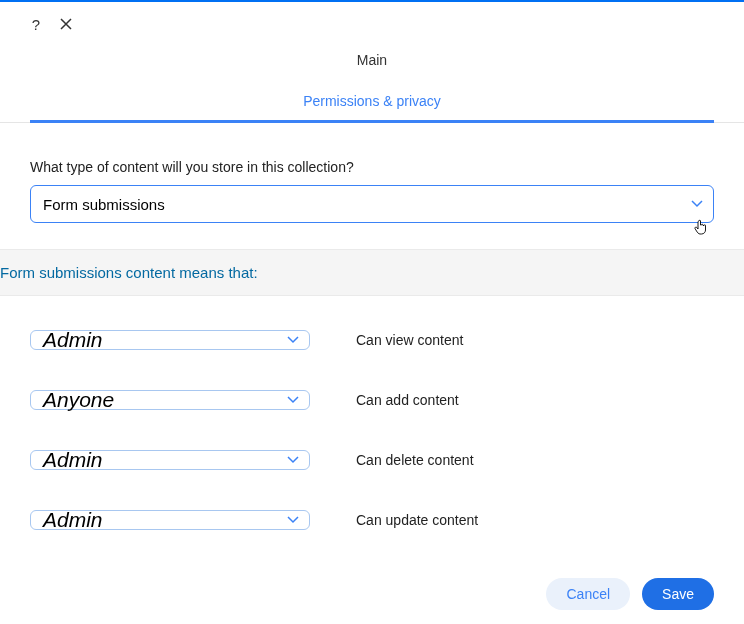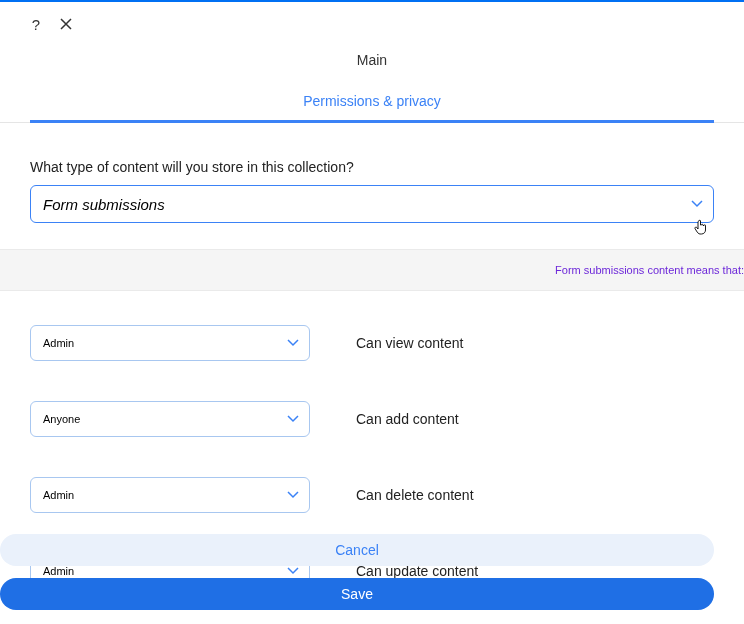--- a/index.html
+++ b/index.html
@@ -89,55 +89,55 @@
     align-items: center;
     padding: 0 12px;
     cursor: pointer;
     font-size: 15px;
     color: #000;
     background: #fff;
   }
   .select.small {
     border: 1px solid #a8c7f0;
     width: 280px;
-    height: 36px;
-    font-size: 11px;
+    height: 20px;
+    font-size: 21px;
+    font-style: italic;
   }
   .chevron {
     position: absolute;
     right: 10px;
     top: 50%;
     transform: translateY(-50%);
     color: #3b82f6;
   }
   .chevron svg {
     display: block;
   }
   .cursor-hand {
     position: absolute;
     right: 6px;
     top: calc(100% - 4px);
     font-size: 13px;
     color: #000;
   }
   .main-select-wrap {
     position: relative;
-    font-style: italic;
   }
   .banner {
     margin-top: 26px;
     margin-left: -30px;
     margin-right: -30px;
     background: #f5f5f5;
     border-top: 1px solid #eaeaea;
     border-bottom: 1px solid #eaeaea;
-    text-align: right;
+    text-align: left;
     padding: 14px 0;
-    font-size: 11px;
-    color: #6d28d9;
+    font-size: 15px;
+    color: #0369a1;
   }
   .perm-rows {
     padding-top: 34px;
   }
   .perm-row {
     display: flex;
     align-items: center;
     margin-bottom: 40px;
   }
   .perm-label {
@@ -147,21 +147,20 @@
   }
   .footer {
     position: absolute;
     bottom: 0;
     left: 0;
     right: 0;
     padding: 0 30px 14px 0;
     display: flex;
     justify-content: flex-end;
     gap: 12px;
-    flex-direction: column;
   }
   .btn {
     border: none;
     border-radius: 18px;
     padding: 8px 20px;
     font-size: 14px;
     cursor: pointer;
   }
   .btn-cancel {
     background: #eaf1fb;

